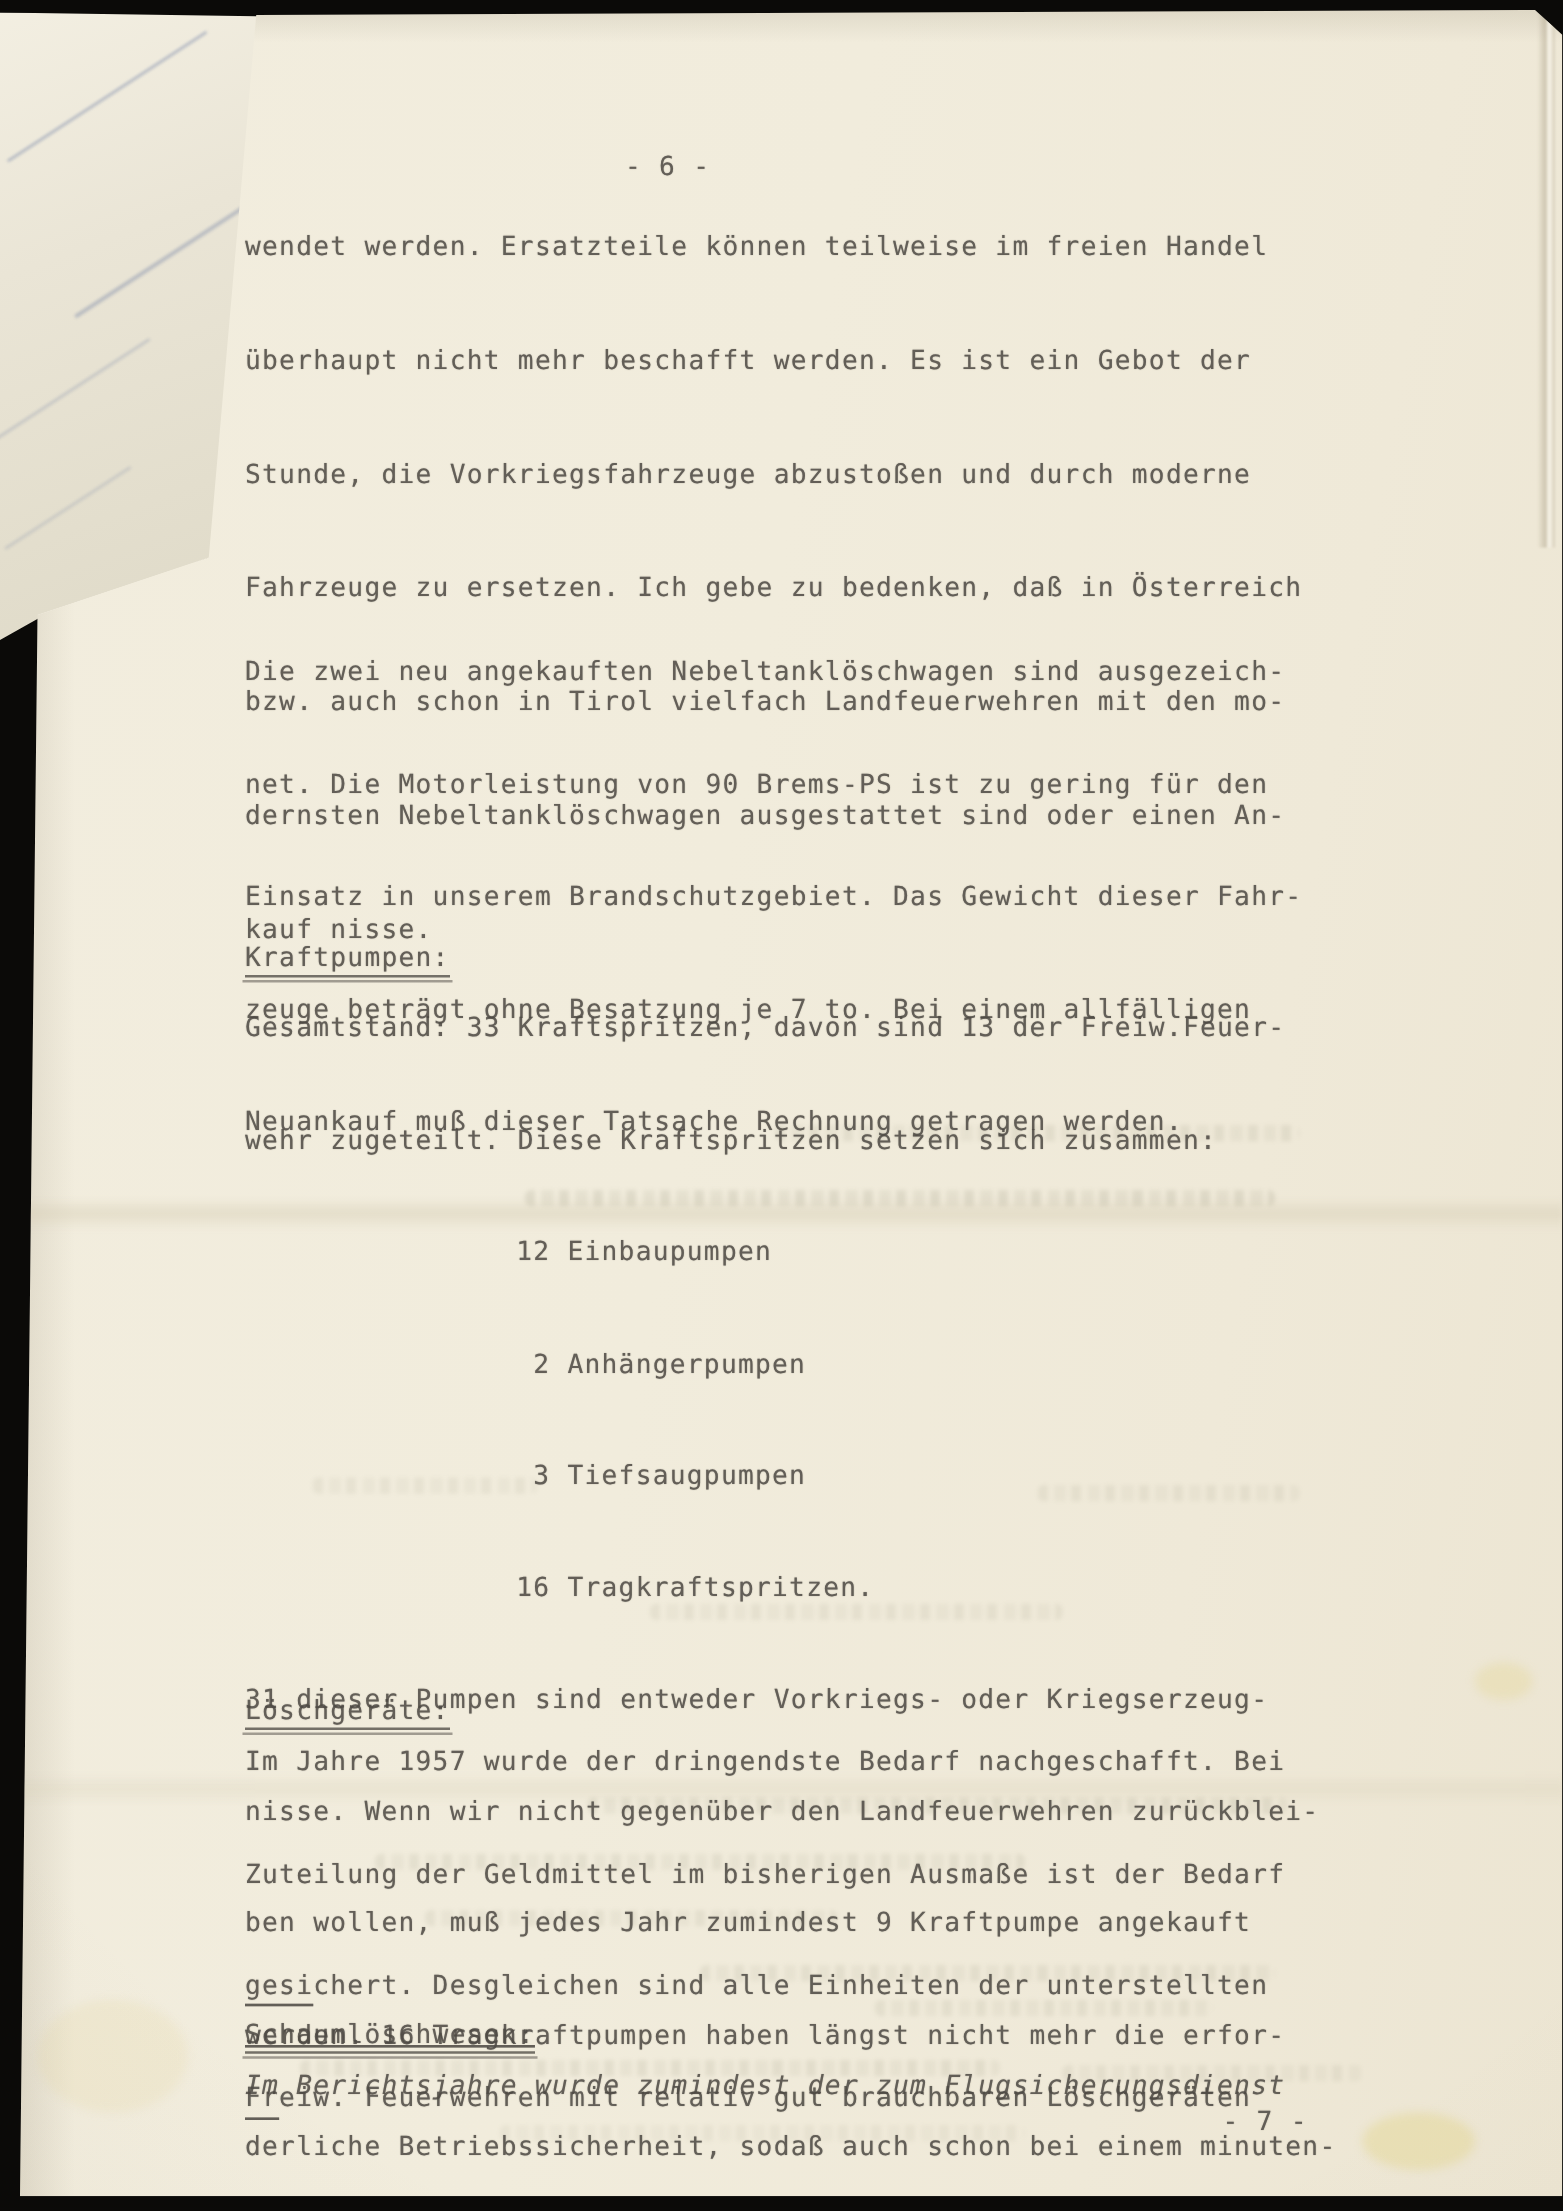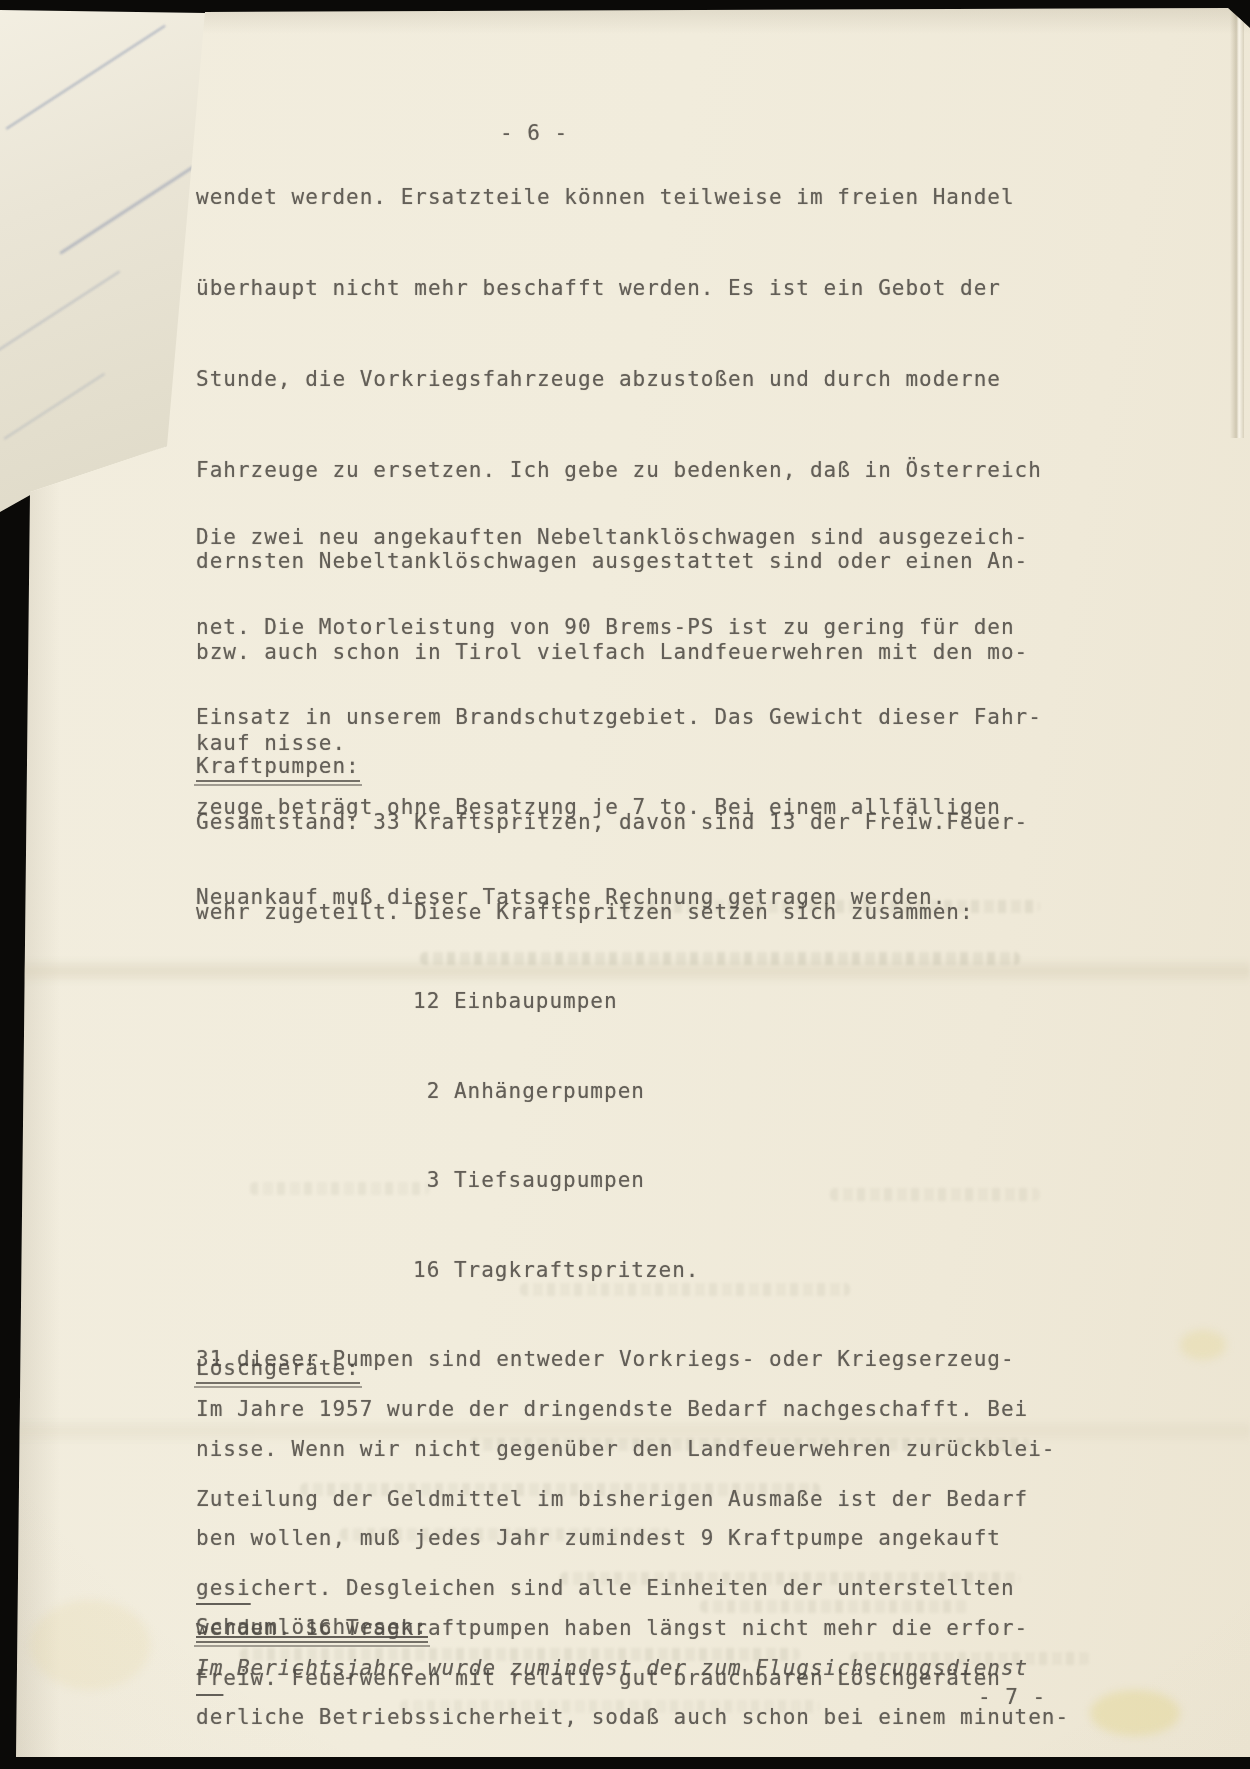--- a/index.html
+++ b/index.html
@@ -94,22 +94,22 @@
 
   <div class="tx pagenum" style="top:64px;">
     <div>- 6 -</div>
   </div>
 
   <div class="tx" style="top:128px;">
     <div>wendet werden. Ersatzteile können teilweise im freien Handel</div>
     <div>überhaupt nicht mehr beschafft werden. Es ist ein Gebot der</div>
     <div>Stunde, die Vorkriegsfahrzeuge abzustoßen und durch moderne</div>
     <div>Fahrzeuge zu ersetzen. Ich gebe zu bedenken, daß in Österreich</div>
+    <div>bzw. auch schon in Tirol vielfach Landfeuerwehren mit den mo-</div>
     <div>dernsten Nebeltanklöschwagen ausgestattet sind oder einen An-</div>
-    <div>bzw. auch schon in Tirol vielfach Landfeuerwehren mit den mo-</div>
     <div>kauf nisse.</div>
   </div>
 
   <div class="tx lh42" style="top:468px;">
     <div>Die zwei neu angekauften Nebeltanklöschwagen sind ausgezeich-</div>
     <div>net. Die Motorleistung von 90 Brems-PS ist zu gering für den</div>
     <div>Einsatz in unserem Brandschutzgebiet. Das Gewicht dieser Fahr-</div>
     <div>zeuge beträgt ohne Besatzung je 7 to. Bei einem allfälligen</div>
     <div>Neuankauf muß dieser Tatsache Rechnung getragen werden.</div>
   </div>

